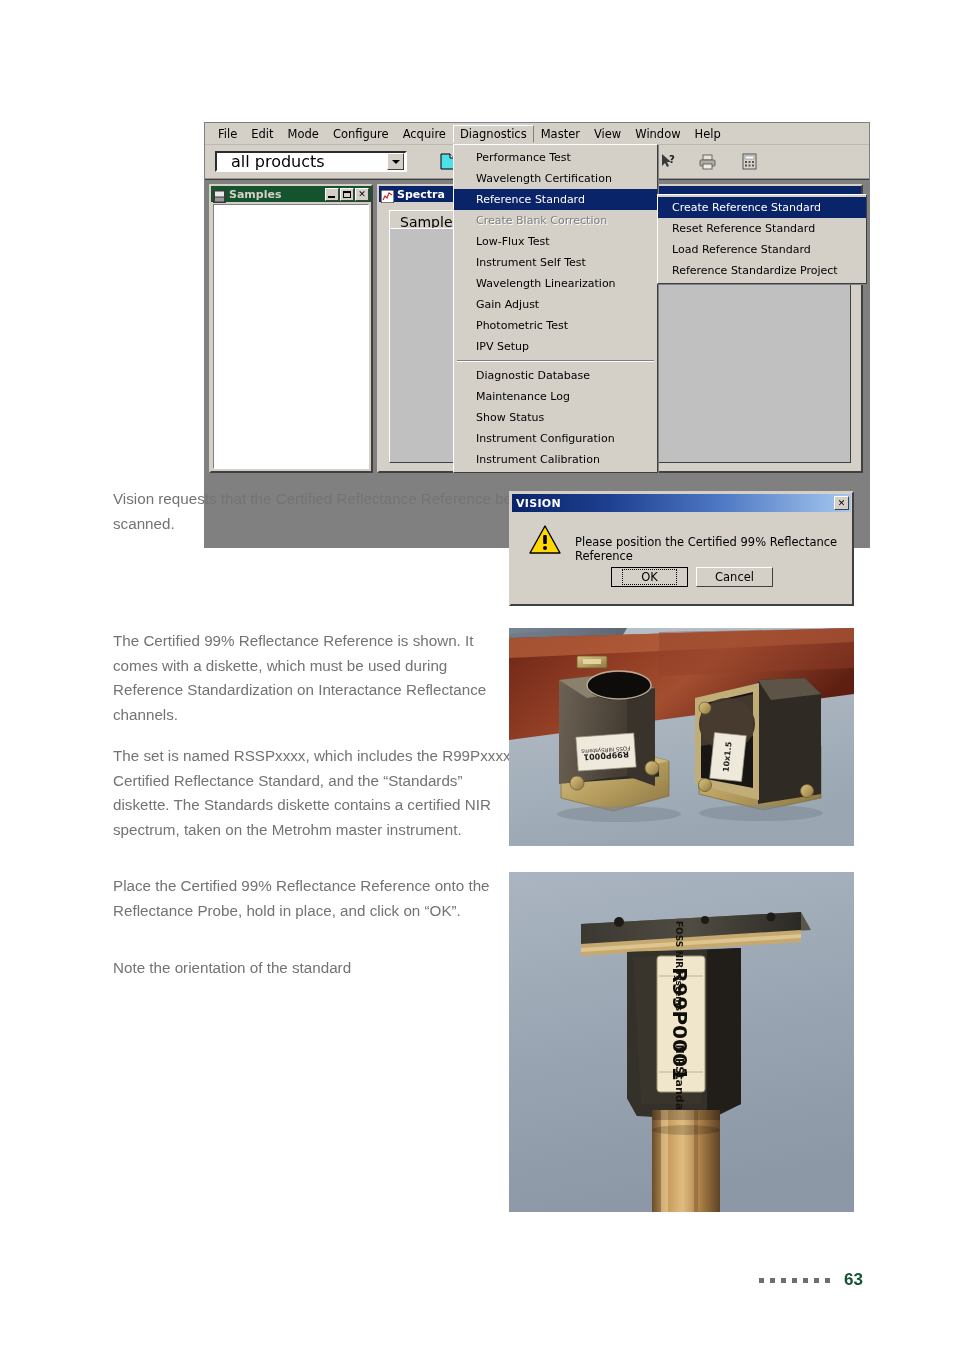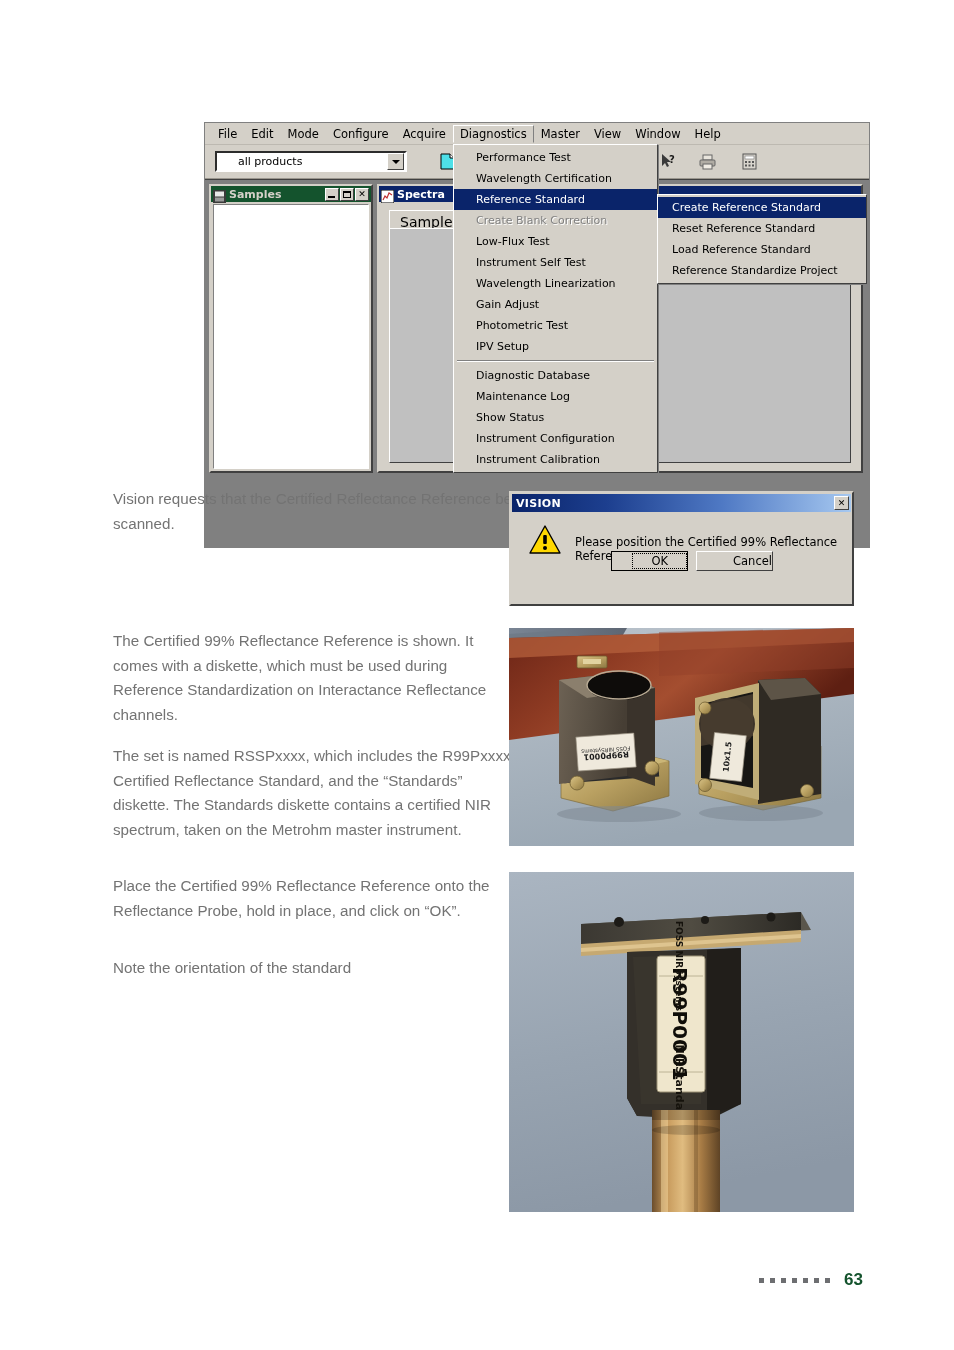--- a/index.html
+++ b/index.html
@@ -52,21 +52,21 @@
   }
   .combo{
     position:absolute; left:10px; top:6px; width:192px; height:21px;
     background:#ffffff;
     border:2px inset #d4d0c8;
     border-top-color:#808080; border-left-color:#808080;
     border-right-color:#ffffff; border-bottom-color:#ffffff;
     box-sizing:border-box;
     display:flex; align-items:center;
   }
-  .combo .val{ font-size:11px; padding-left:21px; color:#000; flex:1; }
+  .combo .val{ font-size:16px; padding-left:14px; color:#000; flex:1; }
   .combo .arrowbtn{
     width:17px; height:17px; margin-right:1px;
     background:#d4d0c8;
     border:1px solid #ffffff; border-right-color:#404040; border-bottom-color:#404040;
     box-sizing:border-box;
     display:flex; align-items:center; justify-content:center;
   }
   .combo .arrowbtn i{
     display:block; width:0;height:0;
     border-left:4px solid transparent; border-right:4px solid transparent;
@@ -195,26 +195,26 @@
     width:15px;height:14px;background:#d4d0c8;
     border:1px solid #ffffff;border-right-color:#404040;border-bottom-color:#404040;
     box-sizing:border-box;font-size:9px;font-weight:bold;line-height:12px;text-align:center;color:#000;
   }
   .dlg-msg{
     position:absolute;left:64px;top:42px;right:8px;
     font-size:11.5px;color:#000;line-height:14px;
   }
   .warn-ico{position:absolute;left:18px;top:32px;width:32px;height:30px;}
   .dlg-btn{
-    position:absolute;top:58px;height:20px;
+    position:absolute;top:74px;height:20px;
     background:#d4d0c8;
     border:1px solid #ffffff;border-right-color:#404040;border-bottom-color:#404040;
     box-sizing:border-box;
     font-size:11.5px;color:#000;
-    display:flex;align-items:center;justify-content:flex-end;
+    display:flex;align-items:center;justify-content:center;
   }
   .dlg-btn.def{ outline:1px solid #000; outline-offset:-1px; }
   .dlg-btn.def .inner{
     border:1px dotted #000; padding:0 18px; line-height:14px;
   }
   .btn-ok{ left:100px; width:77px; }
   .btn-cancel{ left:185px; width:77px; }
 
   
   .photo{ position:absolute; overflow:hidden; background:#8e9aa6; }

